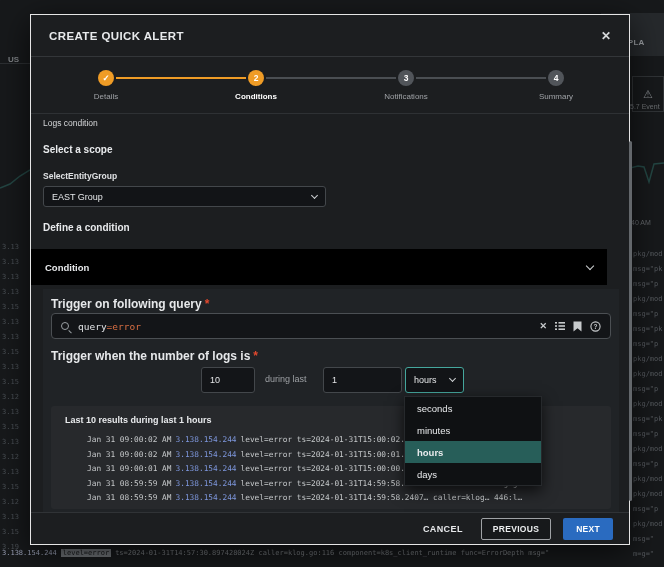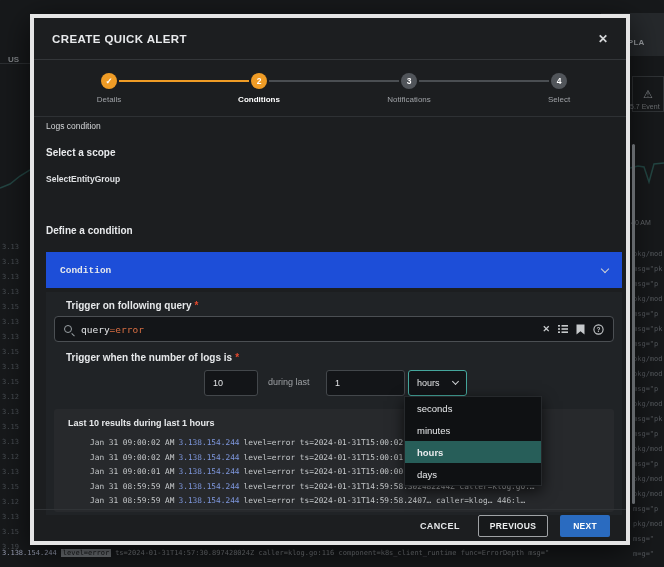--- a/index.html
+++ b/index.html
@@ -18,21 +18,21 @@
   .bg-col{position:absolute;top:0;left:0;width:100%;height:100%;pointer-events:none;}
   .bg-frag{position:absolute;font-family:"DejaVu Sans Mono",monospace;font-size:7px;color:#4b5056;white-space:nowrap;}
   .bg-frag.r{color:#565a5f;}
   .bg-spark{position:absolute;opacity:.55;}
   .bg-bottom{position:absolute;left:2px;top:549px;width:660px;font-family:"DejaVu Sans Mono",monospace;
              font-size:7px;white-space:nowrap;color:#75797d;}
   .bg-bottom .bip{color:#9aa0b6;margin-right:4px;}
   .bg-bottom .bchip{background:#6f7377;color:#17191b;padding:0 2px;margin-right:4px;}
   
   .modal{position:absolute;left:30px;top:14px;width:600px;height:531px;background:#1c1e20;
-         border:4px solid #e5e5e5;box-shadow:0 8px 30px rgba(0,0,0,.65);}
+         border:1px solid #e5e5e5;box-shadow:0 8px 30px rgba(0,0,0,.65);}
   .m-header{position:absolute;left:0;top:0;width:100%;height:42px;display:flex;align-items:center;
             padding:0 18px;border-bottom:1px solid #333639;}
   .m-title{font-size:11.5px;font-weight:bold;letter-spacing:.4px;}
   .m-close{margin-left:auto;font-size:12px;font-weight:bold;color:#d6d8da;cursor:pointer;}
   
   .stepper{position:absolute;left:0;top:48px;width:600px;height:48px;}
   .s-line{position:absolute;top:14px;height:2px;background:#4a4e52;}
   .s-line.on{background:var(--accent-orange);}
   .l1{left:85px;width:130px;} .l2{left:235px;width:130px;} .l3{left:385px;width:130px;}
   .steps{position:absolute;left:0;top:0;width:600px;display:flex;}
@@ -45,26 +45,26 @@
   .m-div{position:absolute;left:0;width:100%;height:1px;background:#2e3134;}
   
   .f-logscond{position:absolute;left:12px;top:103px;font-size:8.5px;color:#d4d6d8;}
   .f-h1{position:absolute;left:12px;font-size:10px;font-weight:bold;}
   .f-sublabel{position:absolute;left:12px;font-size:8.5px;font-weight:bold;color:#dfe1e3;}
   .sel{background:#121417;border:1px solid #43474b;border-radius:3px;display:flex;align-items:center;
        padding:0 8px;font-size:9px;color:#e4e6e8;cursor:pointer;}
   .sel-entity{position:absolute;left:12px;top:171px;width:283px;height:21px;}
   .chev{width:5px;height:5px;border-right:1.5px solid #cfd2d4;border-bottom:1.5px solid #cfd2d4;
         transform:rotate(45deg);margin-left:auto;margin-top:-3px;}
-  .cond-head{position:absolute;left:12px;top:234px;width:576px;height:36px;background:#1d4ed8;
-             display:flex;align-items:center;padding:0 14px;cursor:pointer;font-family:Liberation Mono, monospace;}
+  .cond-head{position:absolute;left:0;top:234px;width:576px;height:36px;background:#000000;
+             display:flex;align-items:center;padding:0 14px;cursor:pointer;}
   .cond-title{font-size:9.5px;font-weight:bold;}
   .cond-head .chev{width:6px;height:6px;}
   .cond-body{position:absolute;left:12px;top:274px;width:576px;height:223px;background:#202326;}
-  .cb-label{position:absolute;left:20px;font-size:10px;font-weight:bold;color:#e6e8ea;}
+  .cb-label{position:absolute;left:8px;font-size:12px;font-weight:bold;color:#e6e8ea;}
   .req{color:var(--required-red);margin-left:3px;}
   .query{position:absolute;left:8px;top:24px;width:560px;height:26px;background:#131518;
          border:1px solid #4b4f53;border-radius:4px;display:flex;align-items:center;padding:0 9px;cursor:text;}
   .q-search{width:8px;height:8px;border:1.3px solid #9aa0a4;border-radius:50%;position:relative;flex:none;}
   .q-search:after{content:"";position:absolute;left:7px;top:7px;width:4px;height:1.3px;background:#9aa0a4;transform:rotate(45deg);transform-origin:0 0;}
   .q-text{font-family:"DejaVu Sans Mono",monospace;font-size:9.5px;margin-left:9px;white-space:pre;}
   .q-field{color:#e3e5e7;} .q-op,.q-val{color:#d96f43;}
   .q-icons{margin-left:auto;display:flex;align-items:center;gap:8px;}
   .q-ic{color:#c7cacc;font-size:9px;font-weight:bold;line-height:1;cursor:pointer;display:flex;align-items:center;}
   .ctr-row{position:absolute;left:0;top:78px;width:576px;height:26px;}
@@ -184,30 +184,34 @@
           <div class="step active">
             <div class="s-circle">2</div>
             <div class="s-label">Conditions</div>
           </div>
           <div class="step upcoming">
             <div class="s-circle">3</div>
             <div class="s-label">Notifications</div>
           </div>
           <div class="step upcoming">
             <div class="s-circle">4</div>
-            <div class="s-label">Select</div>
+            <div class="s-label">Summary</div>
           </div>
         </div>
     </div>
     <div class="m-div" style="top:98px;"></div>
 
     <div class="f-logscond">Logs condition</div>
     <div class="f-h1" style="top:129px;">Select a scope</div>
     <div class="f-sublabel" style="top:156px;text-align:center;">SelectEntityGroup</div>
 
+    <div class="sel sel-entity">
+      <span>EAST Group</span>
+      <span class="chev"></span>
+    </div>
 
     <div class="f-h1" style="top:207px;">Define a condition</div>
 
     <div class="cond-head">
       <span class="cond-title">Condition</span>
       <span class="chev"></span>
     </div>
 
     <div class="cond-body">
       <div class="cb-label" style="top:8px;">

